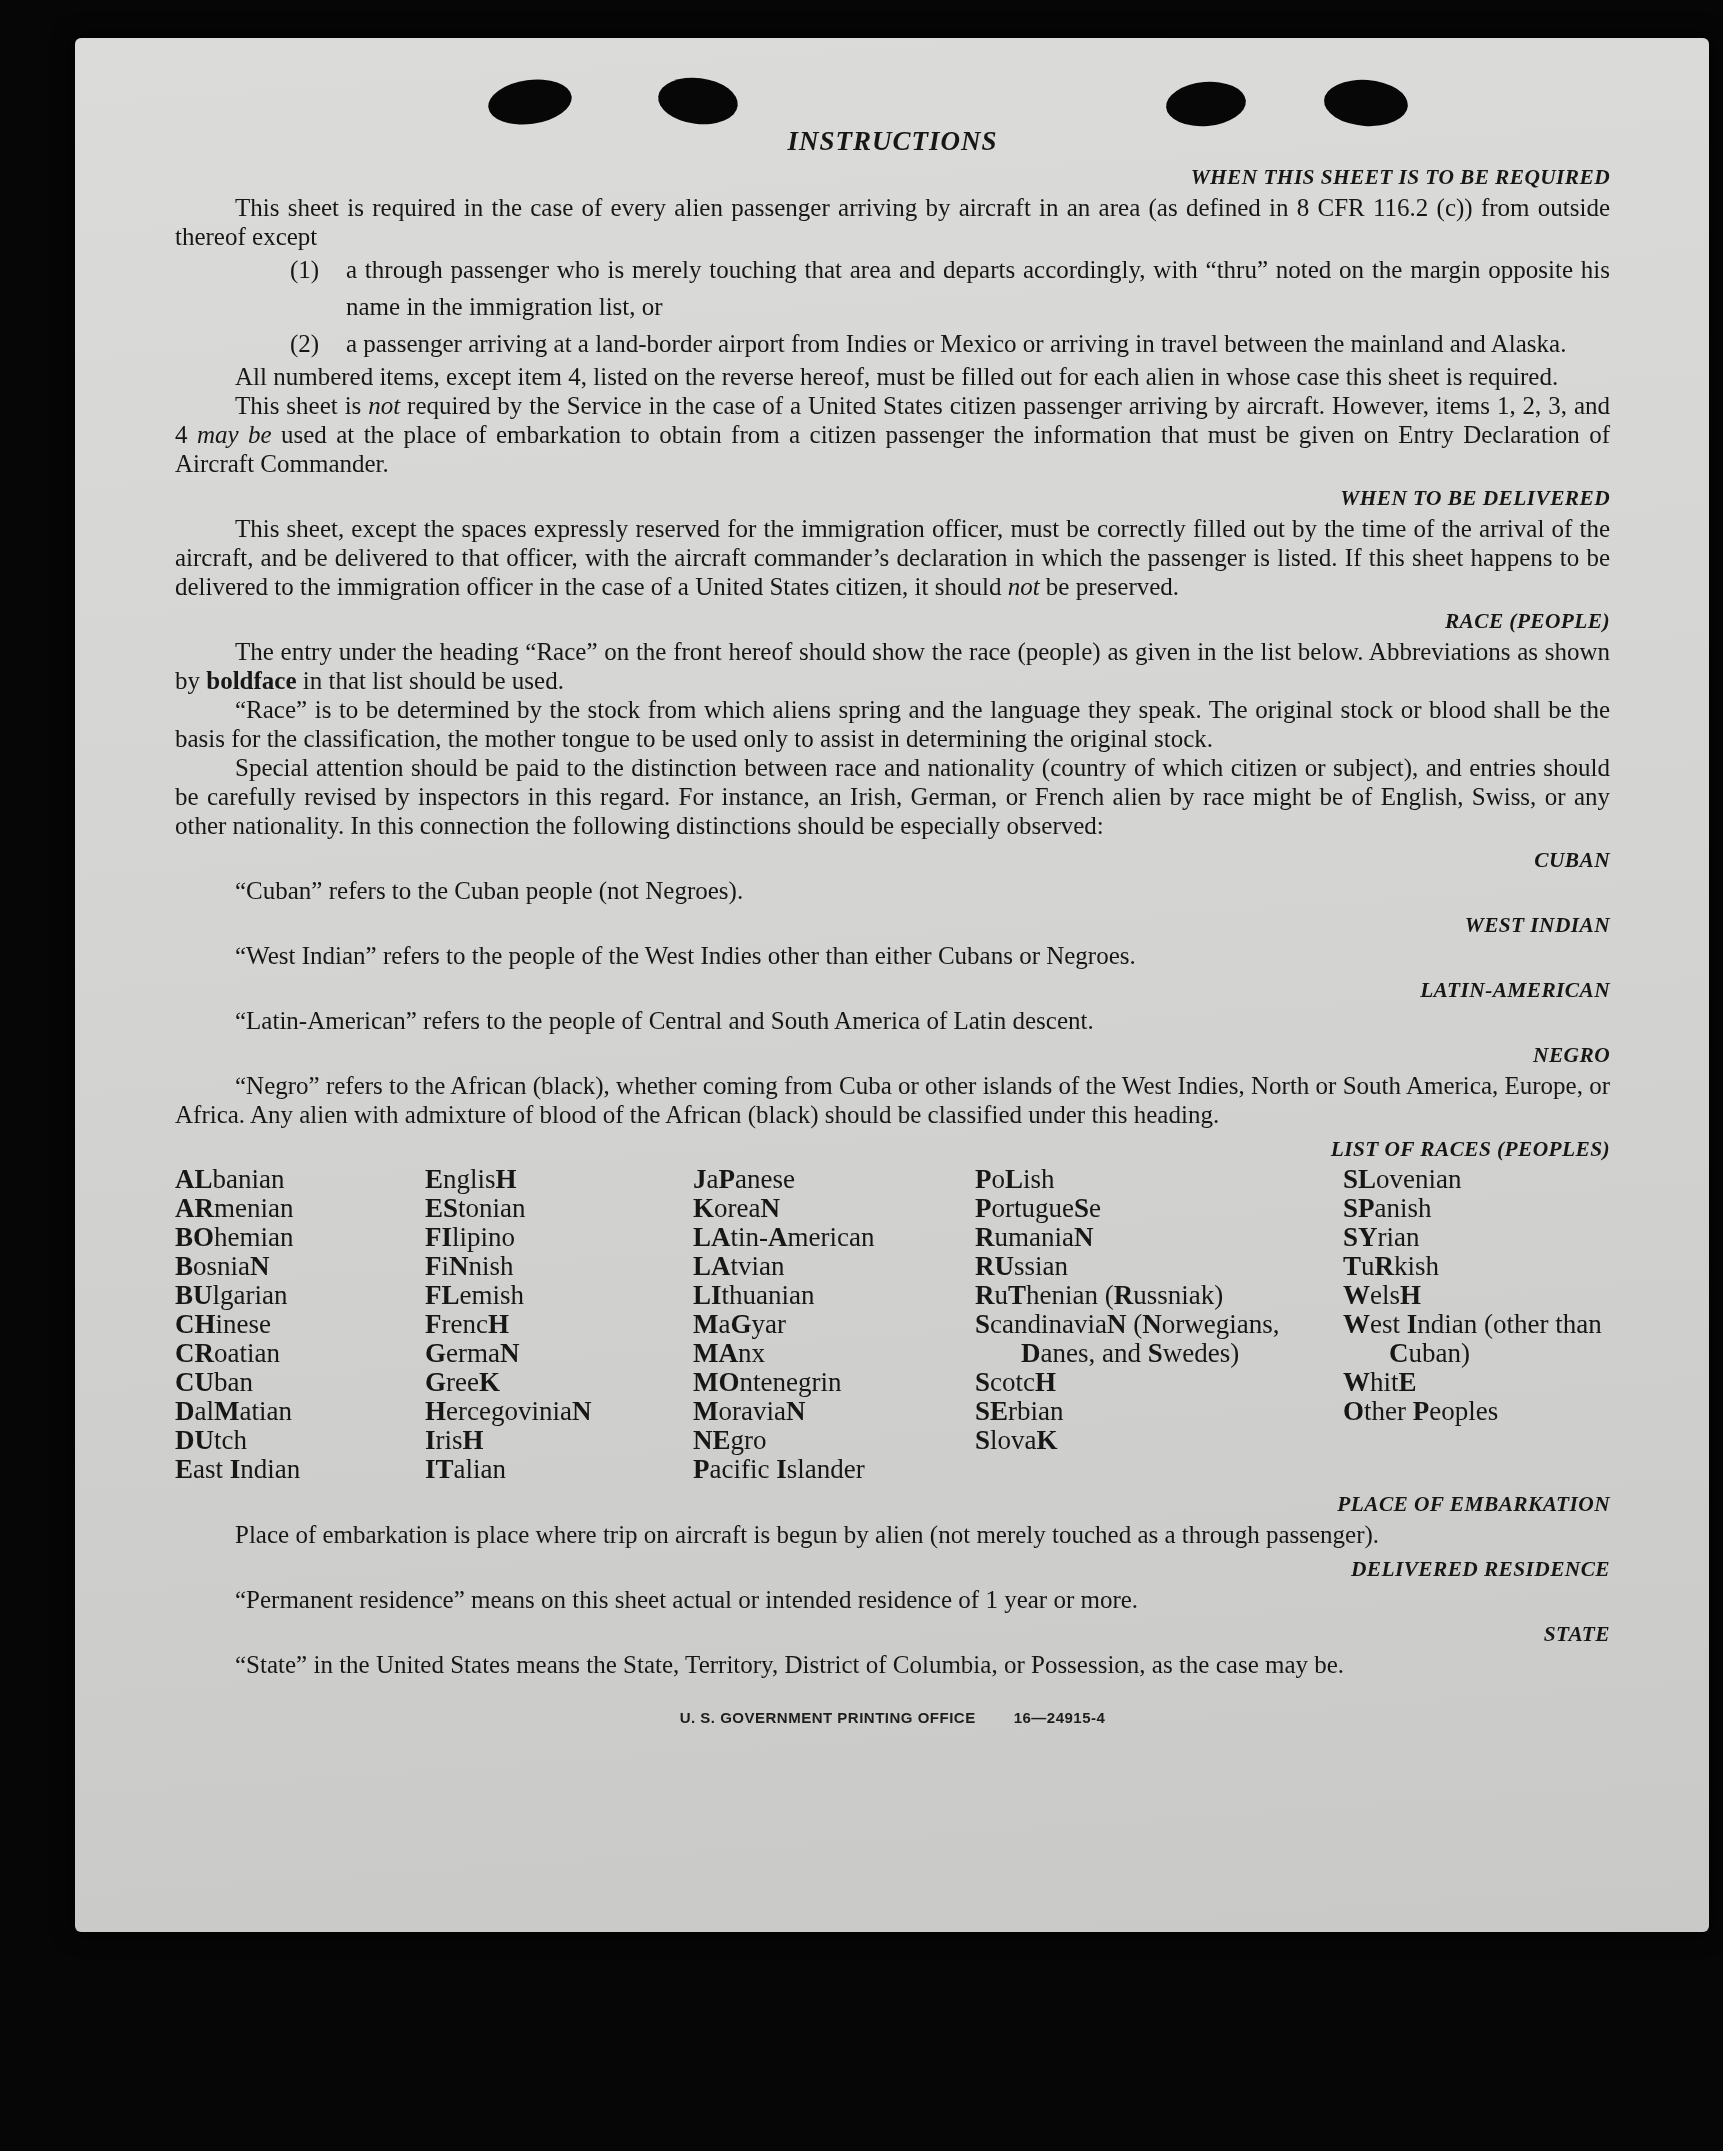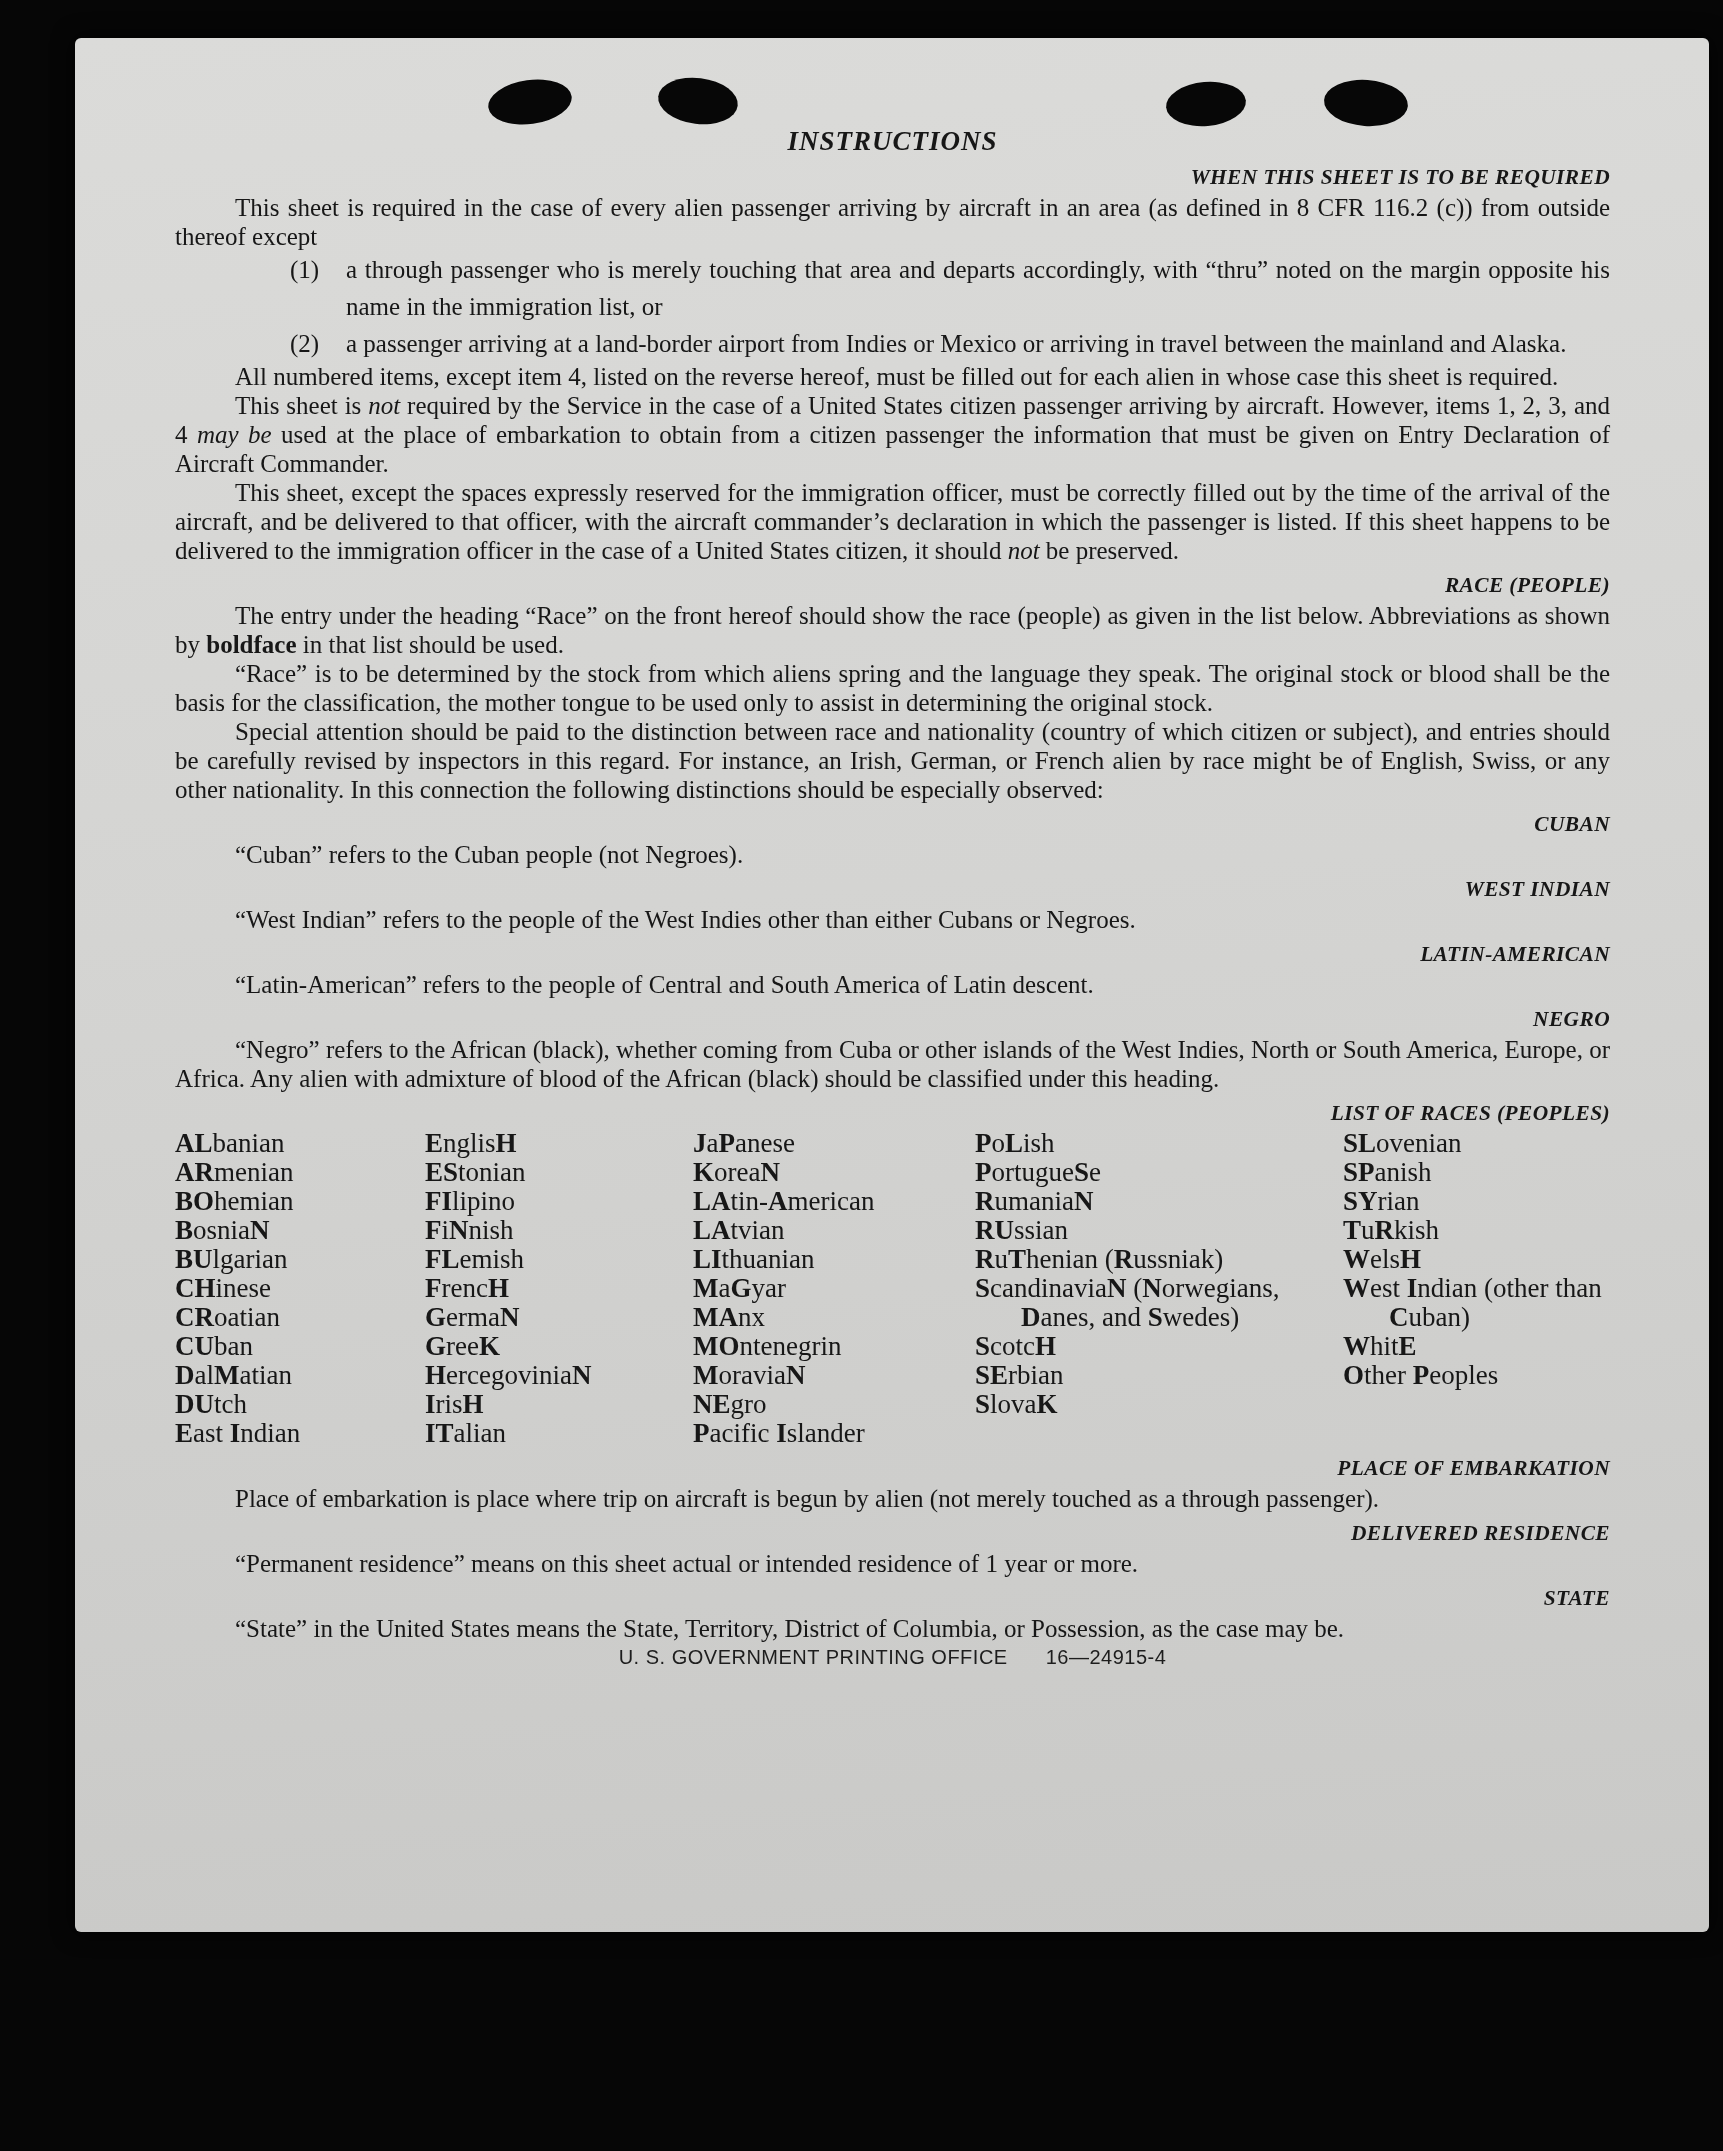--- a/index.html
+++ b/index.html
@@ -64,24 +64,24 @@
     display:grid;
     grid-template-columns:250px 268px 282px 368px 268px;
     font-size:27px;
     line-height:29px;
     margin-top:0;
   }
   .race-item { padding-left:46px; text-indent:-46px; }
   .footer {
     text-align:center;
     font-family:"Liberation Sans", sans-serif;
-    font-size:20px;
-    font-weight:normal;
+    font-size:15px;
+    font-weight:bold;
     letter-spacing:0.5px;
-    margin-top:3px;
+    margin-top:30px;
     color:#1d1d1d;
   }
   .footer .formno { margin-left:38px; }
   i { font-style:italic; }
   b { font-weight:bold; }
 </style>
 </head>
 <body>
 
 <div class="paper">
@@ -99,20 +99,21 @@
     <p class="body">This sheet is required in the case of every alien passenger arriving by aircraft in an area (as defined in 8 CFR 116.2 (c)) from outside thereof except</p>
     <div class="list-item">
       <span class="num">(1)</span><span>a through passenger who is merely touching that area and departs accordingly, with “thru” noted on the margin opposite his name in the immigration list, or</span>
     </div>
     <div class="list-item">
       <span class="num">(2)</span><span>a passenger arriving at a land-border airport from Indies or Mexico or arriving in travel between the mainland and Alaska.</span>
     </div>
     <p class="body">All numbered items, except item 4, listed on the reverse hereof, must be filled out for each alien in whose case this sheet is required.</p>
     <p class="body">This sheet is <i>not</i> required by the Service in the case of a United States citizen passenger arriving by aircraft. However, items 1, 2, 3, and 4 <i>may be</i> used at the place of embarkation to obtain from a citizen passenger the information that must be given on Entry Declaration of Aircraft Commander.</p>
 
+    <h2 class="sec">WHEN TO BE DELIVERED</h2>
     <p class="body">This sheet, except the spaces expressly reserved for the immigration officer, must be correctly filled out by the time of the arrival of the aircraft, and be delivered to that officer, with the aircraft commander’s declaration in which the passenger is listed. If this sheet happens to be delivered to the immigration officer in the case of a United States citizen, it should <i>not</i> be preserved.</p>
 
     <h2 class="sec">RACE (PEOPLE)</h2>
     <p class="body">The entry under the heading “Race” on the front hereof should show the race (people) as given in the list below. Abbreviations as shown by <b>boldface</b> in that list should be used.</p>
     <p class="body">“Race” is to be determined by the stock from which aliens spring and the language they speak. The original stock or blood shall be the basis for the classification, the mother tongue to be used only to assist in determining the original stock.</p>
     <p class="body">Special attention should be paid to the distinction between race and nationality (country of which citizen or subject), and entries should be carefully revised by inspectors in this regard. For instance, an Irish, German, or French alien by race might be of English, Swiss, or any other nationality. In this connection the following distinctions should be especially observed:</p>
 
     <h2 class="sec">CUBAN</h2>
     <p class="body">“Cuban” refers to the Cuban people (not Negroes).</p>
 

